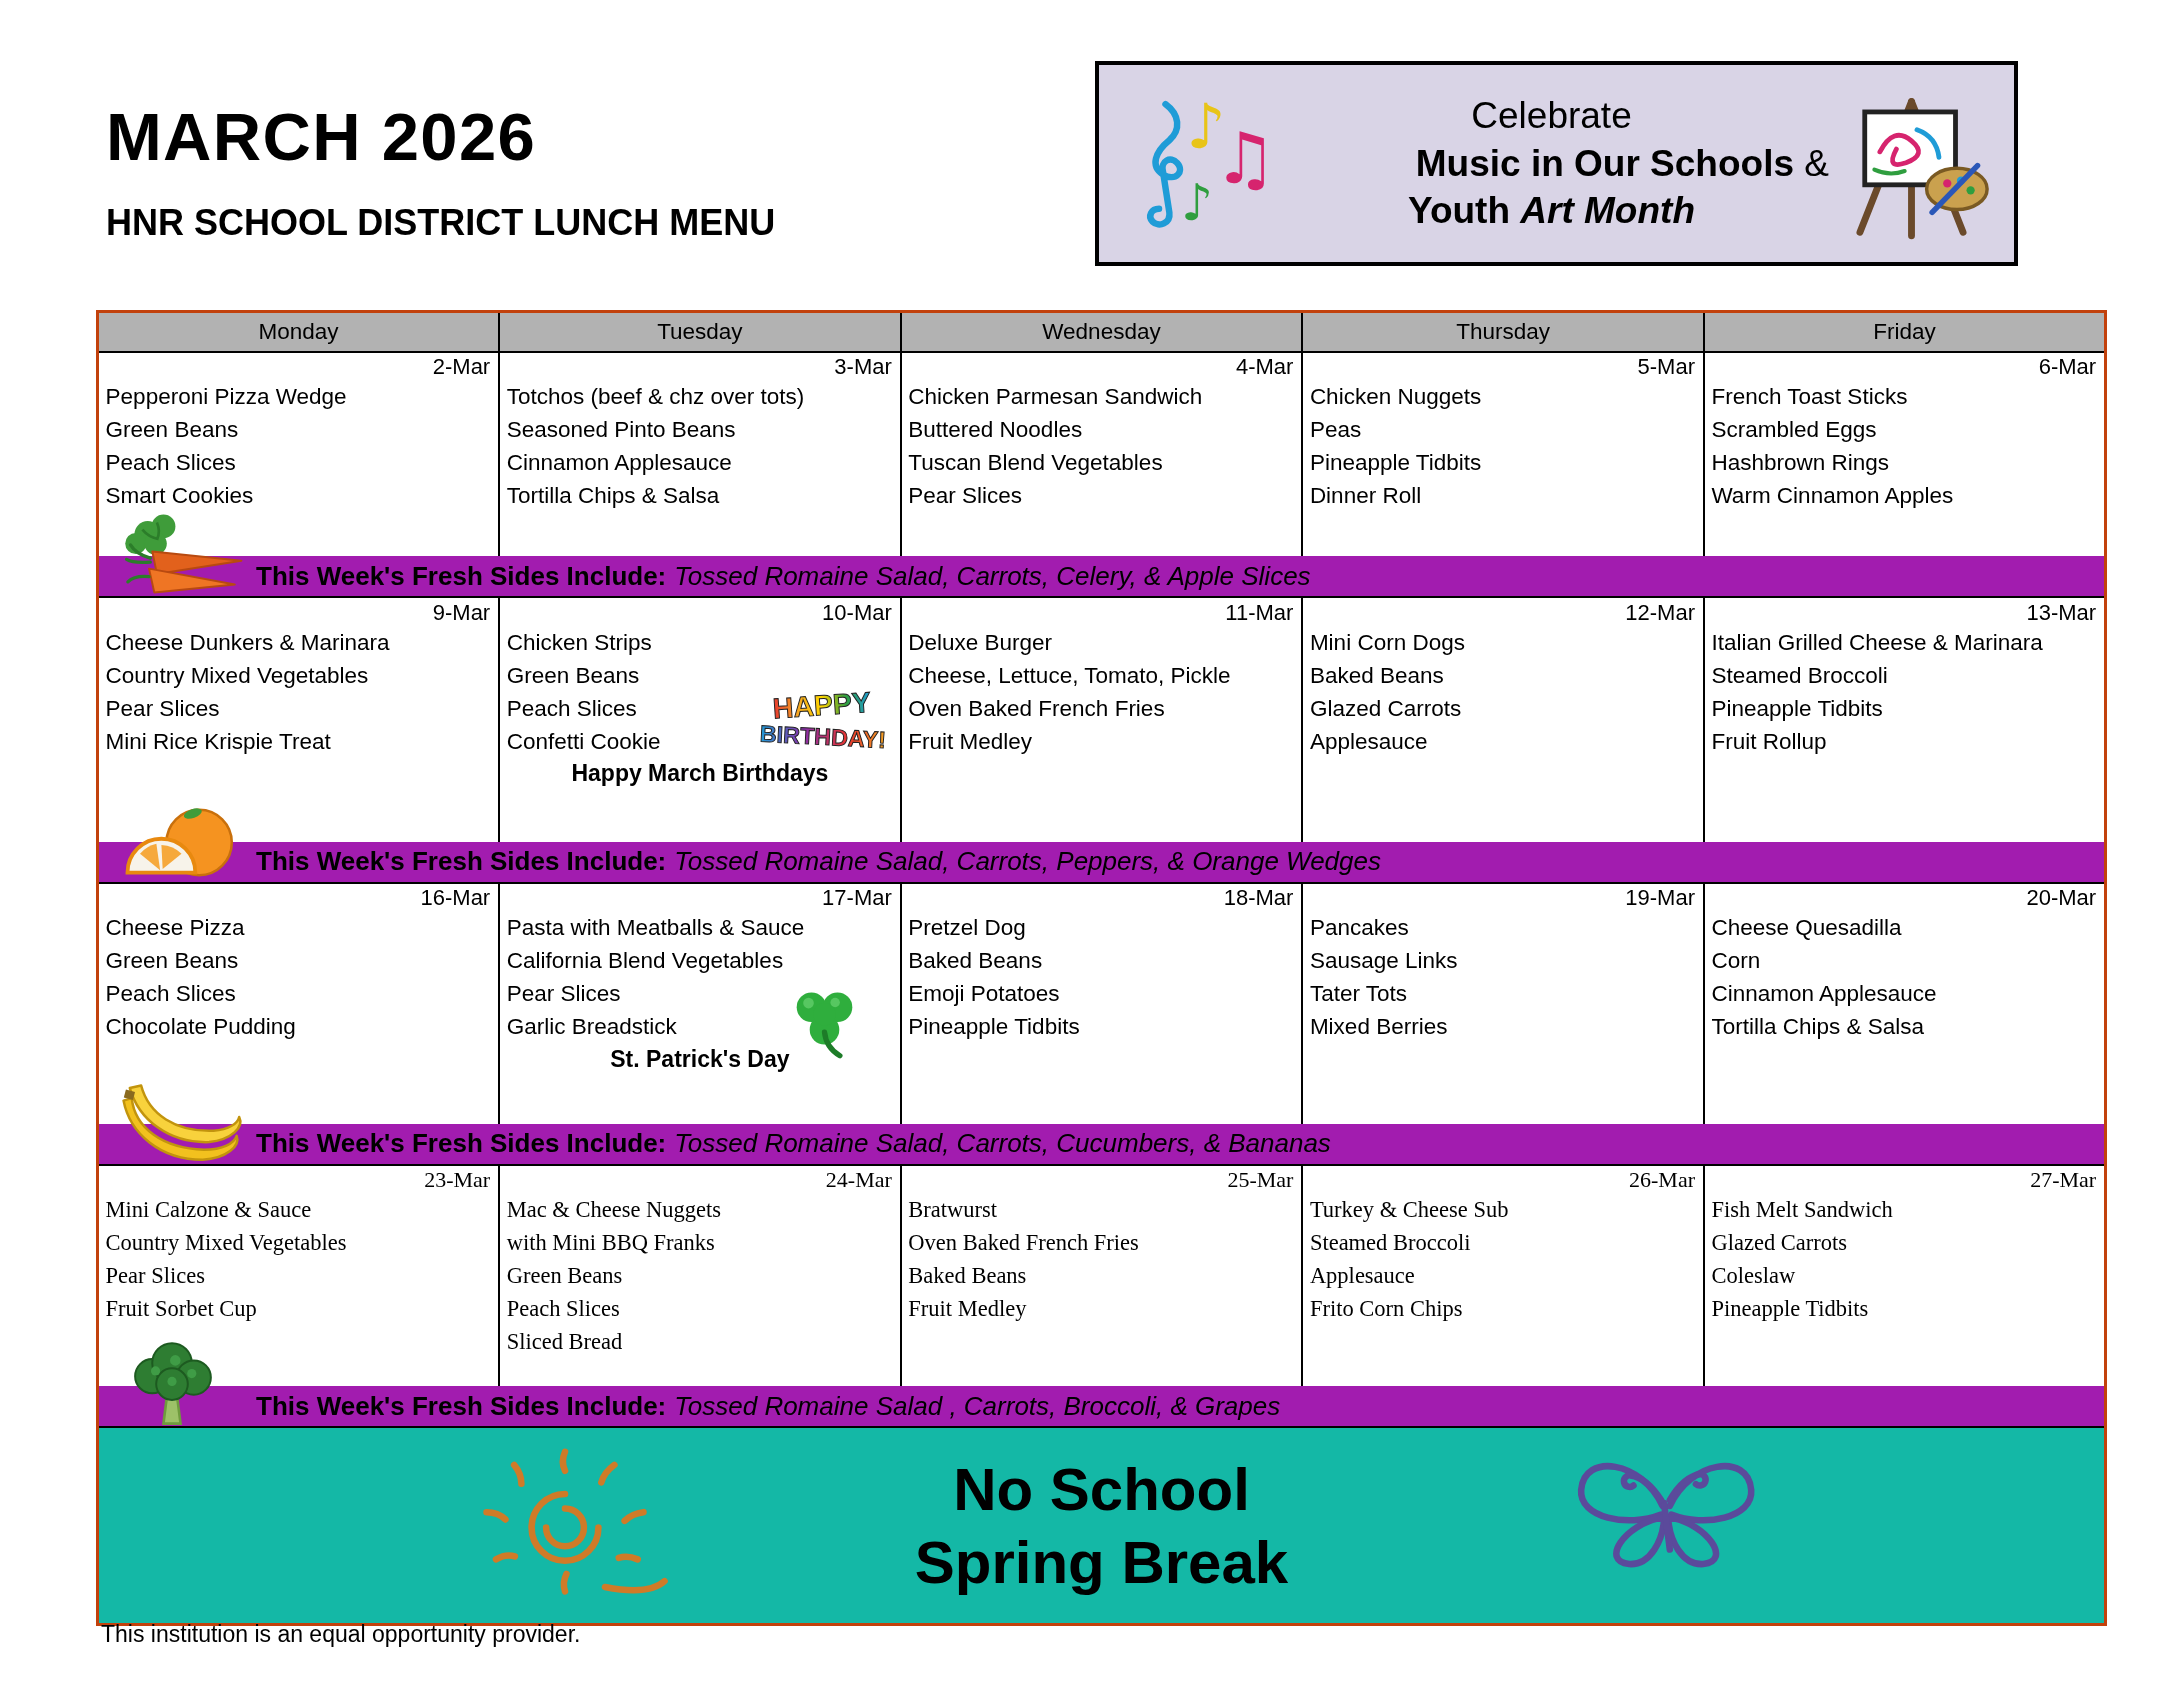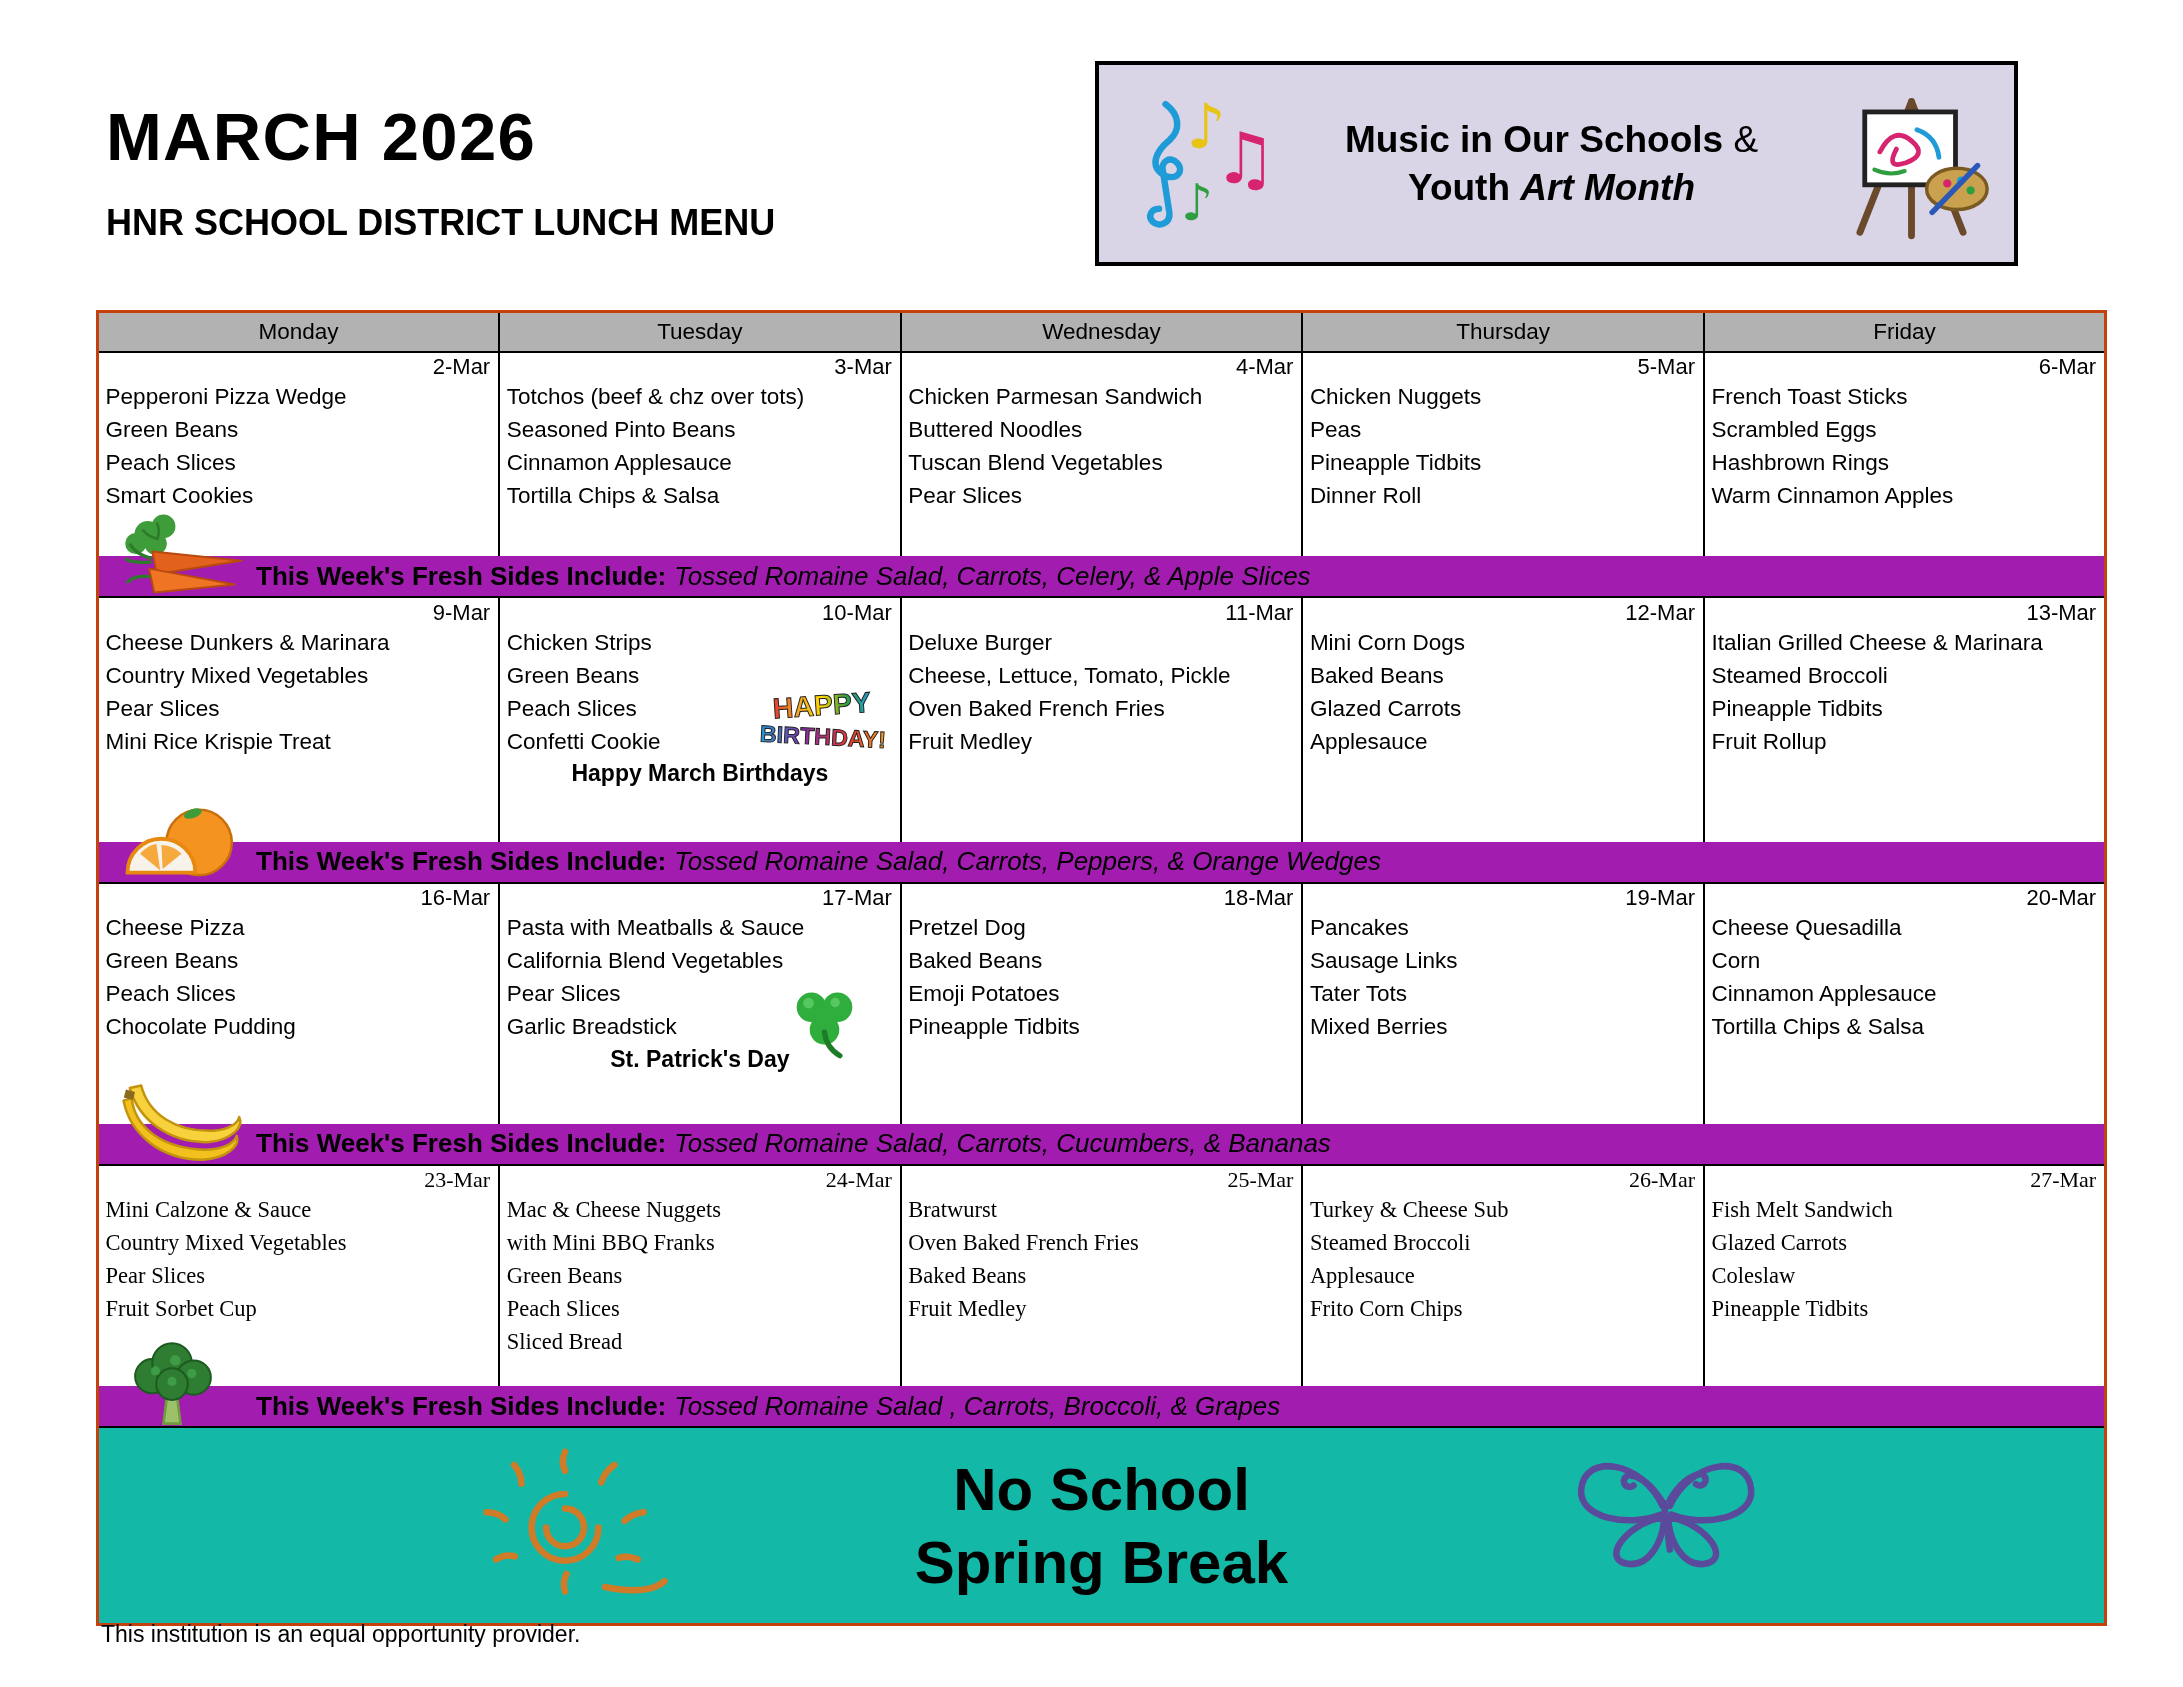--- a/index.html
+++ b/index.html
@@ -18,21 +18,21 @@
   .small-note { font-size: 19px; margin-top: 24px; }
 
   .banner {
     position: absolute; left: 1095px; top: 61px; width: 923px; height: 205px;
     background: #d9d4e6; border: 4.6px solid #000;
     display: flex; align-items: center; justify-content: space-between;
     padding: 0 20px; box-sizing: border-box;
   }
   .banner-text { flex: 1; text-align: center; line-height: 1.28; }
   .banner .l1 { font-size: 37px; }
-  .banner .l2 { font-size: 37px; font-weight: bold; }
+  .banner .l2 { font-size: 37px; font-weight: bold; text-align: right; }
   .banner .l2 .amp { font-weight: normal; }
   .banner .l3 { font-size: 37px; font-weight: bold; }
   .banner-icon { line-height: 0; flex: 0 0 auto; }
 
   
   .menu-table {
     position: absolute; left: 96px; top: 310px; width: 2011px;
     border-collapse: collapse; table-layout: fixed; border: 3px solid #c2410c;
   }
   .menu-table col { width: 20%; }
@@ -86,20 +86,21 @@
   <div class="banner">
     <span class="banner-icon"><svg viewBox="0 0 240 240" width="155" height="155">
     <path d="M72 28 C94 44 96 68 78 84 C56 102 48 124 68 137 C88 149 102 132 90 119 C80 108 64 116 68 132 L78 196 C80 212 62 220 52 210 C44 202 50 190 62 190" fill="none" stroke="#1f9cd7" stroke-width="10" stroke-linecap="round"></path>
     <g font-family="'DejaVu Sans', sans-serif">
       <text x="104" y="96" font-size="96" fill="#e8c417">♪</text>
       <text x="146" y="150" font-size="110" fill="#d6246e">♫</text>
       <text x="96" y="208" font-size="78" fill="#2f9e3f">♪</text>
     </g>
   </svg></span>
     <div class="banner-text">
+      <div class="l1">Celebrate</div>
       <div class="l2">
         <span>Music in Our Schools</span>
         <span class="amp">&amp;</span>
       </div>
       <div class="l3">
         <span>Youth</span>
         <i>Art Month</i>
       </div>
     </div>
     <span class="banner-icon"><svg viewBox="0 0 240 230" width="165" height="159">

